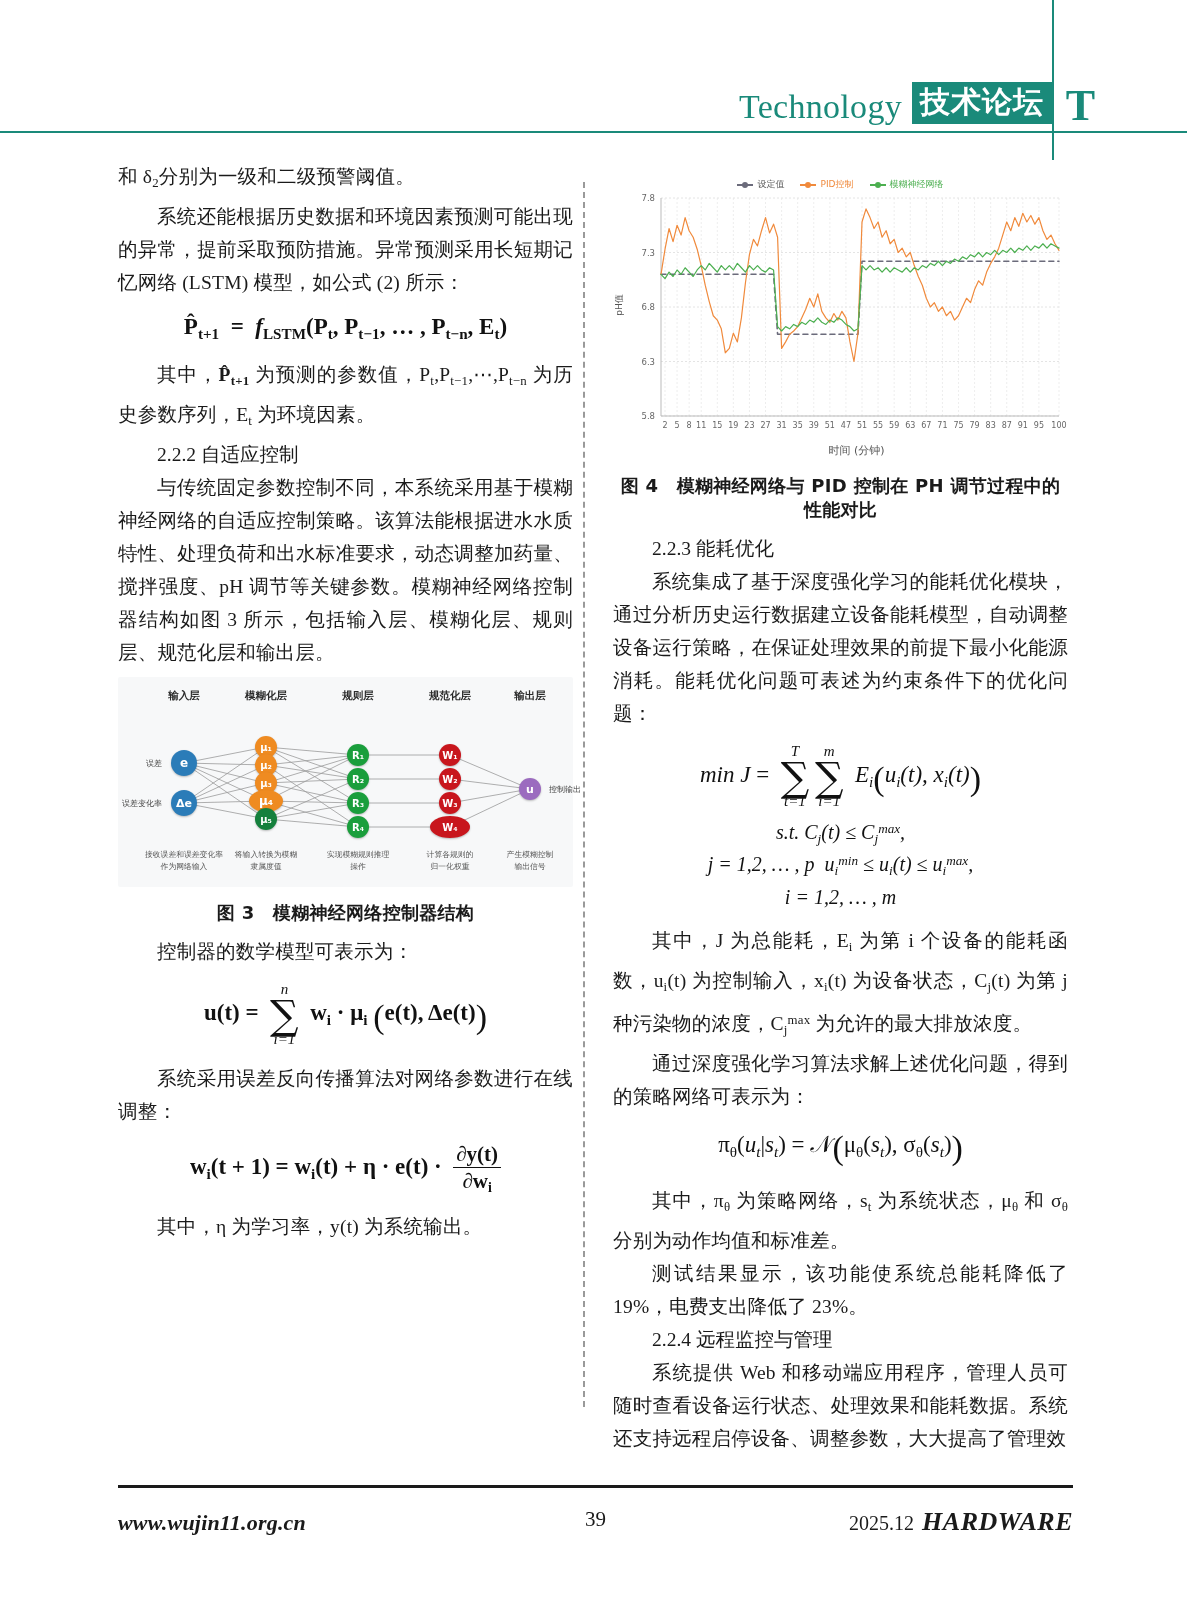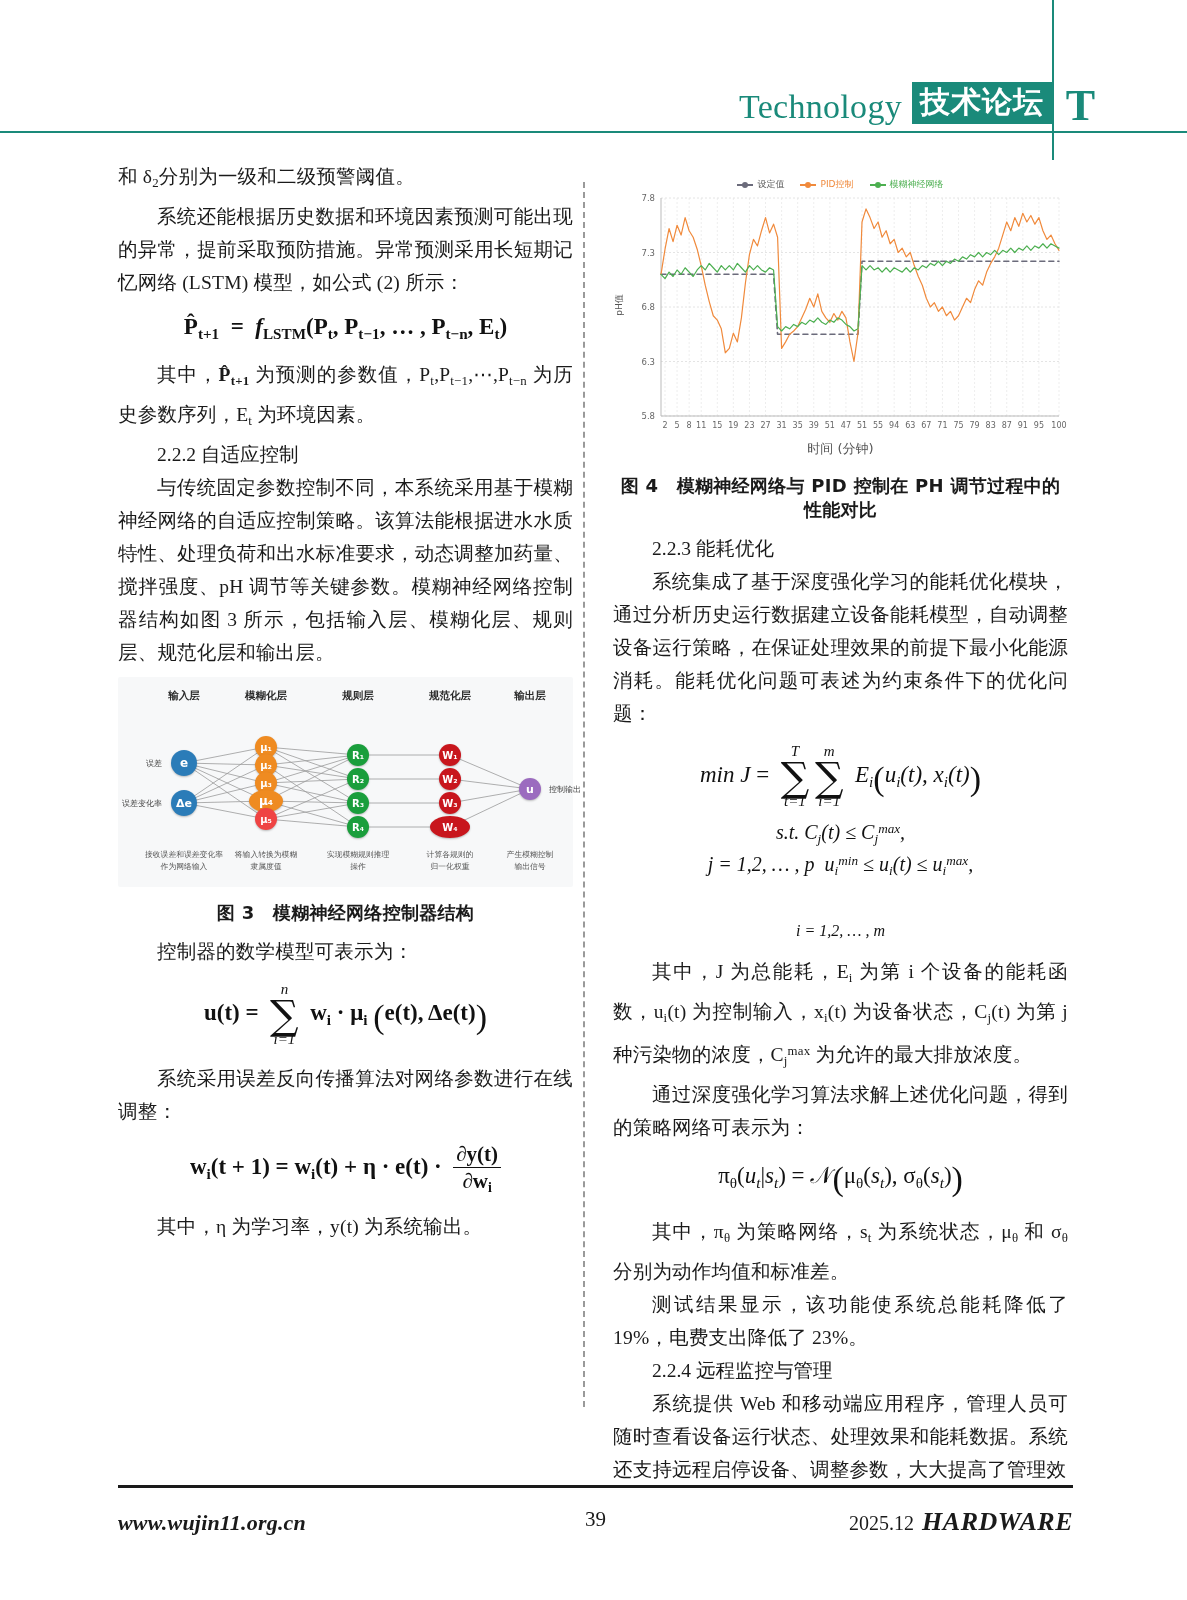--- a/index.html
+++ b/index.html
@@ -70,22 +70,22 @@
   .fig4{position:relative;width:455px;height:290px;background:#ffffff;margin-top:10px;}
   .legend{position:absolute;top:8px;left:0;width:455px;display:flex;justify-content:center;gap:16px;
     font-family:"DejaVu Sans","Liberation Sans",sans-serif;font-size:9px;color:#555;}
   .lg{display:flex;align-items:center;gap:4px;}
   .lgmark{width:16px;height:9px;position:relative;}
   .lgmark i{position:absolute;left:0;top:4px;width:16px;height:1.6px;display:block;}
   .lgmark b{position:absolute;left:5px;top:1.5px;width:6px;height:6px;border-radius:50%;display:block;}
   .ylab{position:absolute;left:6px;top:150px;transform:rotate(-90deg) translateX(50%);
     transform-origin:left center;font-family:"DejaVu Sans","Liberation Sans",sans-serif;
     font-size:9px;color:#555;white-space:nowrap;}
-  .xlab{position:absolute;left:0;bottom:2px;width:455px;text-align:center;
-    font-family:"DejaVu Sans","Liberation Sans",sans-serif;font-size:13px;color:#555;}
+  .xlab{position:absolute;left:16px;bottom:2px;width:455px;text-align:center;
+    font-family:"DejaVu Sans","Liberation Sans",sans-serif;font-size:11px;color:#555;}
   .ytick{position:absolute;font-family:"DejaVu Sans","Liberation Sans",sans-serif;font-size:8.5px;
     color:#666;transform:translate(-100%,-50%);padding-right:4px;white-space:nowrap;}
   .xtick{position:absolute;font-family:"DejaVu Sans","Liberation Sans",sans-serif;font-size:8px;
     color:#666;transform:translateX(-50%);white-space:nowrap;}
 
   
   .footer{position:absolute;left:0;top:1485px;width:1187px;}
   .foot-rule{position:absolute;left:118px;top:0;width:955px;height:2.5px;background:#1a1a1a;}
   .foot-row{position:absolute;left:118px;top:22px;width:955px;display:flex;align-items:baseline;}
   .foot-url{font-family:"Liberation Serif","DejaVu Serif",serif;font-weight:bold;font-style:italic;
@@ -184,21 +184,21 @@
 
       <div class="node" style="left:66px;top:86px;width:26px;height:26px;background:#2b7cb8;font-size:12px;">e</div>
       <div class="node" style="left:66px;top:126px;width:26px;height:26px;background:#2b7cb8;font-size:11px;">Δe</div>
       <div class="side-lab" style="left:50px;top:86px;">误差</div>
       <div class="side-lab" style="left:50px;top:126px;">误差变化率</div>
 
       <div class="node" style="left:148px;top:70px;width:22px;height:22px;background:#ef8b21;font-size:10px;">μ₁</div>
       <div class="node" style="left:148px;top:88px;width:22px;height:22px;background:#ef8b21;font-size:10px;">μ₂</div>
       <div class="node" style="left:148px;top:106px;width:22px;height:22px;background:#ef8b21;font-size:10px;">μ₃</div>
       <div class="node" style="left:148px;top:124px;width:34px;height:22px;background:#ef8b21;font-size:12px;">μ₄</div>
-      <div class="node" style="left:148px;top:142px;width:22px;height:22px;background:#ef4444;font-size:10px;">μ₅</div>
+      <div class="node" style="left:148px;top:142px;width:22px;height:22px;background:#15803d;font-size:10px;">μ₅</div>
 
       <div class="node" style="left:240px;top:78px;width:22px;height:22px;background:#1a9e3c;font-size:10px;">R₁</div>
       <div class="node" style="left:240px;top:102px;width:22px;height:22px;background:#1a9e3c;font-size:10px;">R₂</div>
       <div class="node" style="left:240px;top:126px;width:22px;height:22px;background:#1a9e3c;font-size:10px;">R₃</div>
       <div class="node" style="left:240px;top:150px;width:22px;height:22px;background:#1a9e3c;font-size:10px;">R₄</div>
 
       <div class="node" style="left:332px;top:78px;width:22px;height:22px;background:#c8161d;font-size:10px;">W₁</div>
       <div class="node" style="left:332px;top:102px;width:22px;height:22px;background:#c8161d;font-size:10px;">W₂</div>
       <div class="node" style="left:332px;top:126px;width:22px;height:22px;background:#c8161d;font-size:10px;">W₃</div>
       <div class="node" style="left:332px;top:150px;width:40px;height:22px;background:#c8161d;font-size:10px;">W₄</div>
@@ -329,21 +329,21 @@
           <div class="xtick" style="left: 120.364px; top: 251px;">19</div>
           <div class="xtick" style="left: 136.444px; top: 251px;">23</div>
           <div class="xtick" style="left: 152.525px; top: 251px;">27</div>
           <div class="xtick" style="left: 168.606px; top: 251px;">31</div>
           <div class="xtick" style="left: 184.687px; top: 251px;">35</div>
           <div class="xtick" style="left: 200.768px; top: 251px;">39</div>
           <div class="xtick" style="left: 216.848px; top: 251px;">51</div>
           <div class="xtick" style="left: 232.929px; top: 251px;">47</div>
           <div class="xtick" style="left: 249.01px; top: 251px;">51</div>
           <div class="xtick" style="left: 265.091px; top: 251px;">55</div>
-          <div class="xtick" style="left: 281.172px; top: 251px;">94</div>
+          <div class="xtick" style="left: 281.172px; top: 251px;">59</div>
           <div class="xtick" style="left: 297.253px; top: 251px;">63</div>
           <div class="xtick" style="left: 313.333px; top: 251px;">67</div>
           <div class="xtick" style="left: 329.414px; top: 251px;">71</div>
           <div class="xtick" style="left: 345.495px; top: 251px;">75</div>
           <div class="xtick" style="left: 361.576px; top: 251px;">79</div>
           <div class="xtick" style="left: 377.657px; top: 251px;">83</div>
           <div class="xtick" style="left: 393.737px; top: 251px;">87</div>
           <div class="xtick" style="left: 409.818px; top: 251px;">91</div>
           <div class="xtick" style="left: 425.899px; top: 251px;">95</div>
           <div class="xtick" style="left: 446px; top: 251px;">100</div>
@@ -366,21 +366,21 @@
           <span class="lim">m</span><span class="sg">∑</span><span class="lim">i=1</span>
         </span>
         <span class="it">&nbsp;E<span class="sub">i</span></span><span class="bigparen">(</span><span class="it">u<span class="sub">i</span>(t), x<span class="sub">i</span>(t)</span><span class="bigparen">)</span>
       </div>
       <div style="font-size:20px;padding-top:10px;">
         <span class="it">s.t. C<span class="sub">j</span>(t) ≤ C<span class="sub">j</span><span class="sup">max</span>,</span>
       </div>
       <div style="font-size:20px;padding-top:5px;">
         <span class="it">j = 1,2, … , p&nbsp; u<span class="sub">i</span><span class="sup">min</span> ≤ u<span class="sub">i</span>(t) ≤ u<span class="sub">i</span><span class="sup">max</span>,</span>
       </div>
-      <div style="font-size:16px;padding-top:5px;margin-top:36px;">
+      <div style="font-size:20px;padding-top:5px;">
         <span class="it">i = 1,2, … , m</span>
       </div>
     </div>
 
     <p class="ind">其中，J 为总能耗，E<span class="sub">i</span> 为第 i 个设备的能耗函数，u<span class="sub">i</span>(t) 为控制输入，x<span class="sub">i</span>(t) 为设备状态，C<span class="sub">j</span>(t) 为第 j 种污染物的浓度，C<span class="sub">j</span><span class="sup">max</span> 为允许的最大排放浓度。</p>
 
     <p class="ind">通过深度强化学习算法求解上述优化问题，得到的策略网络可表示为：</p>
 
     <div class="formula">
       <span>π<span class="sub">θ</span>(<span class="it">u<span class="sub">t</span></span>|<span class="it">s<span class="sub">t</span></span>) = <span style="font-family:'DejaVu Serif',serif;">𝒩</span></span><span class="bigparen">(</span><span>μ<span class="sub">θ</span>(<span class="it">s<span class="sub">t</span></span>), σ<span class="sub">θ</span>(<span class="it">s<span class="sub">t</span></span>)</span><span class="bigparen">)</span>

